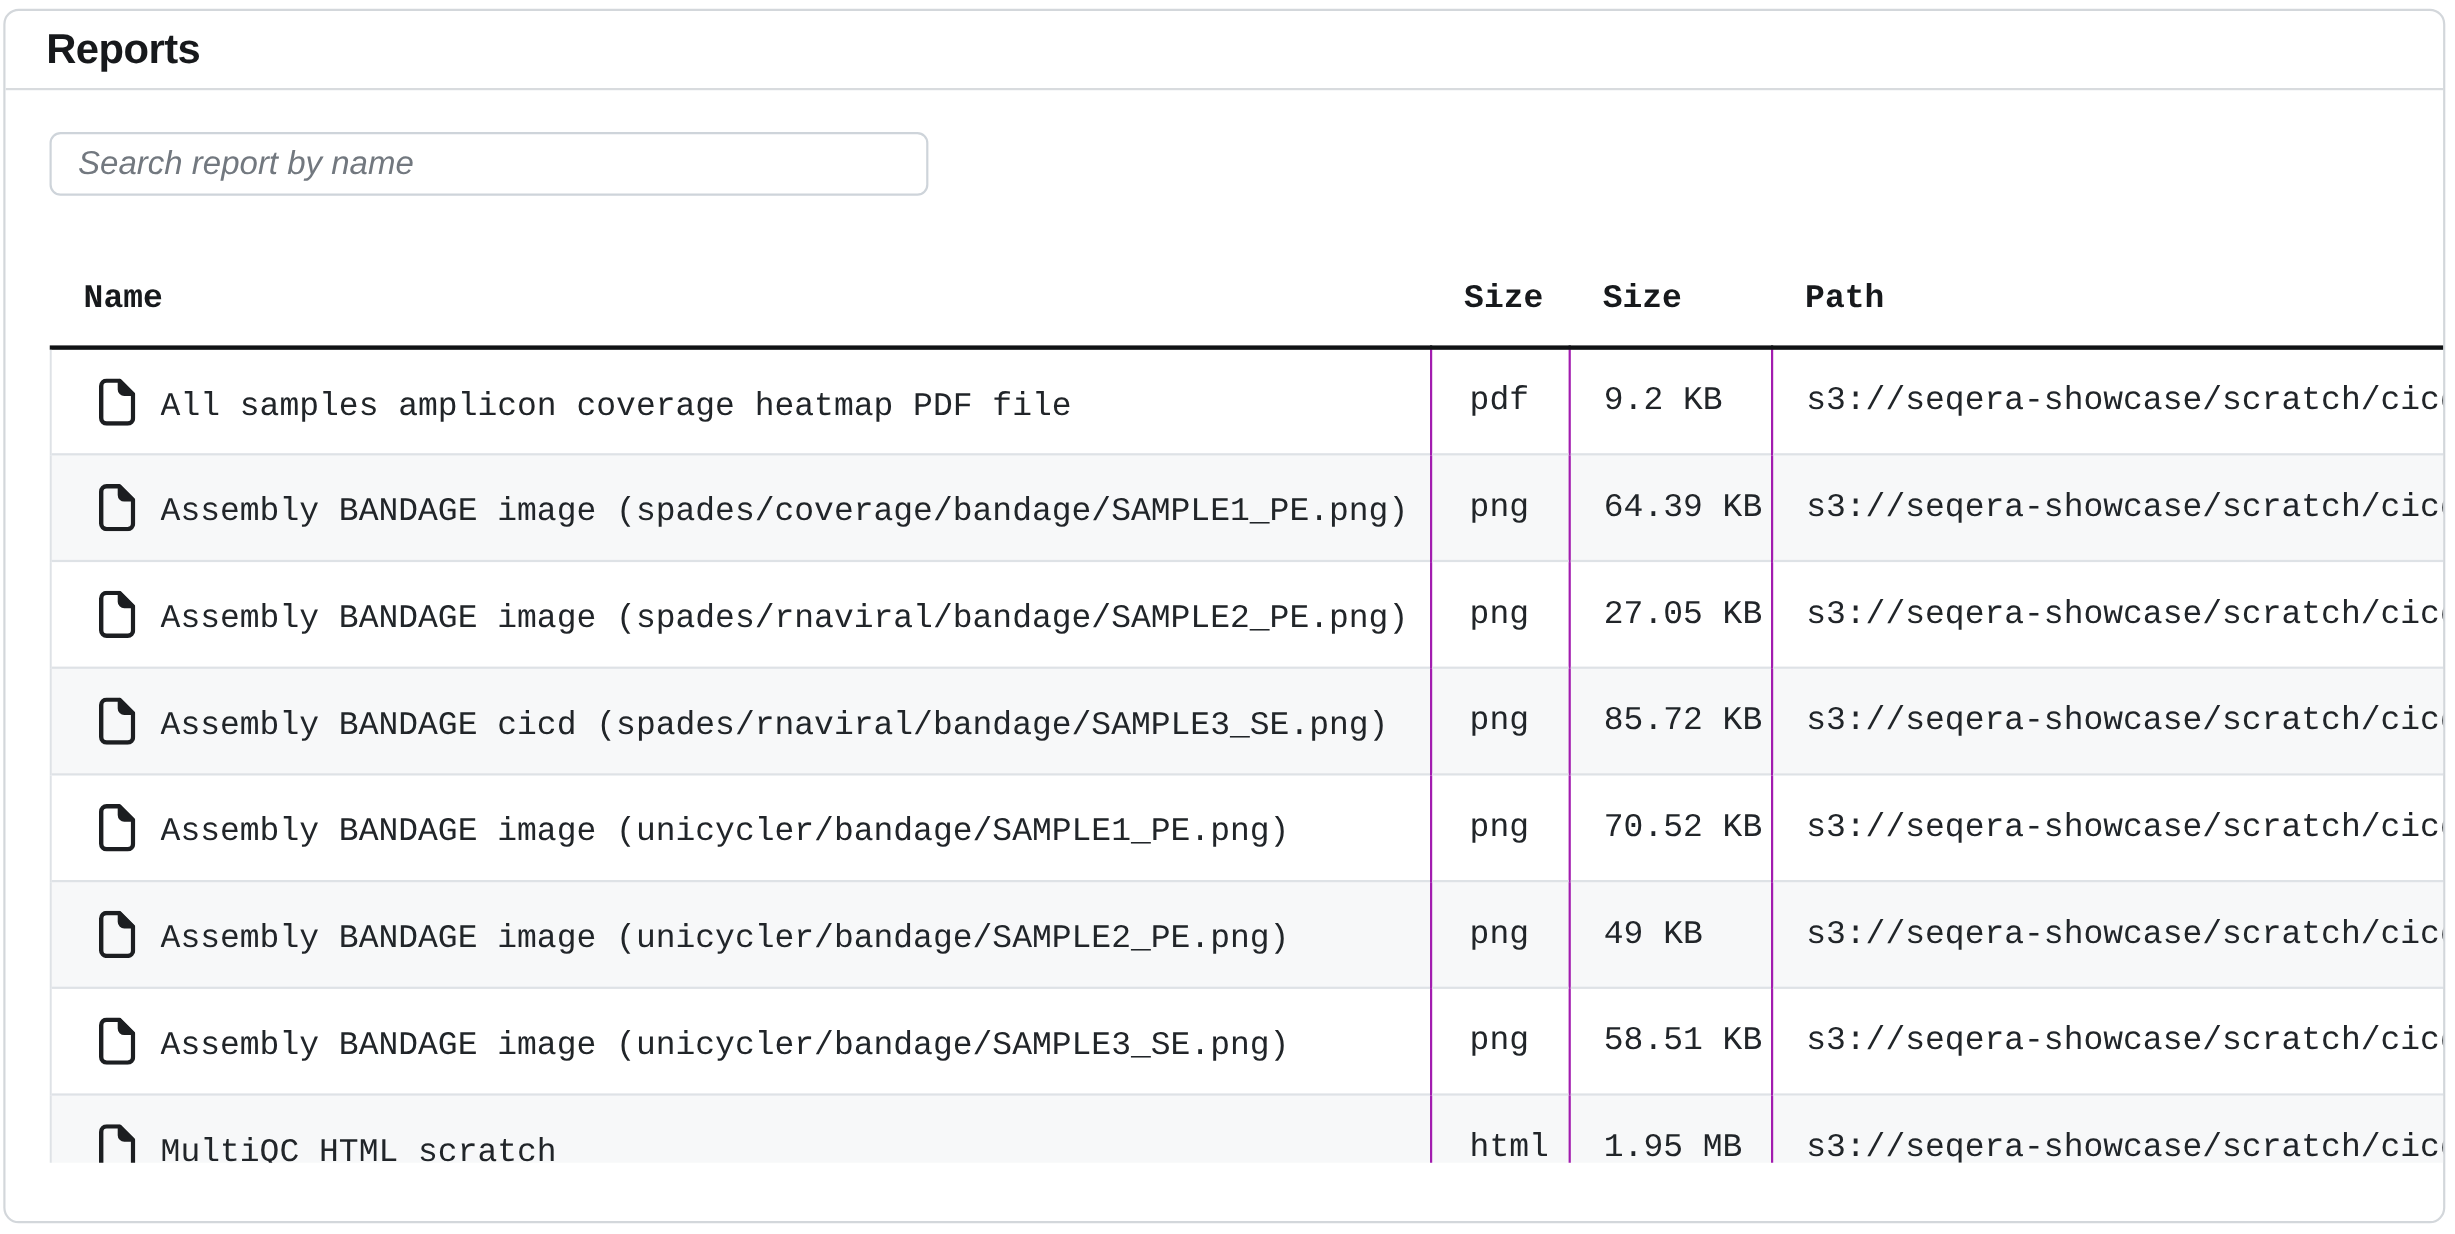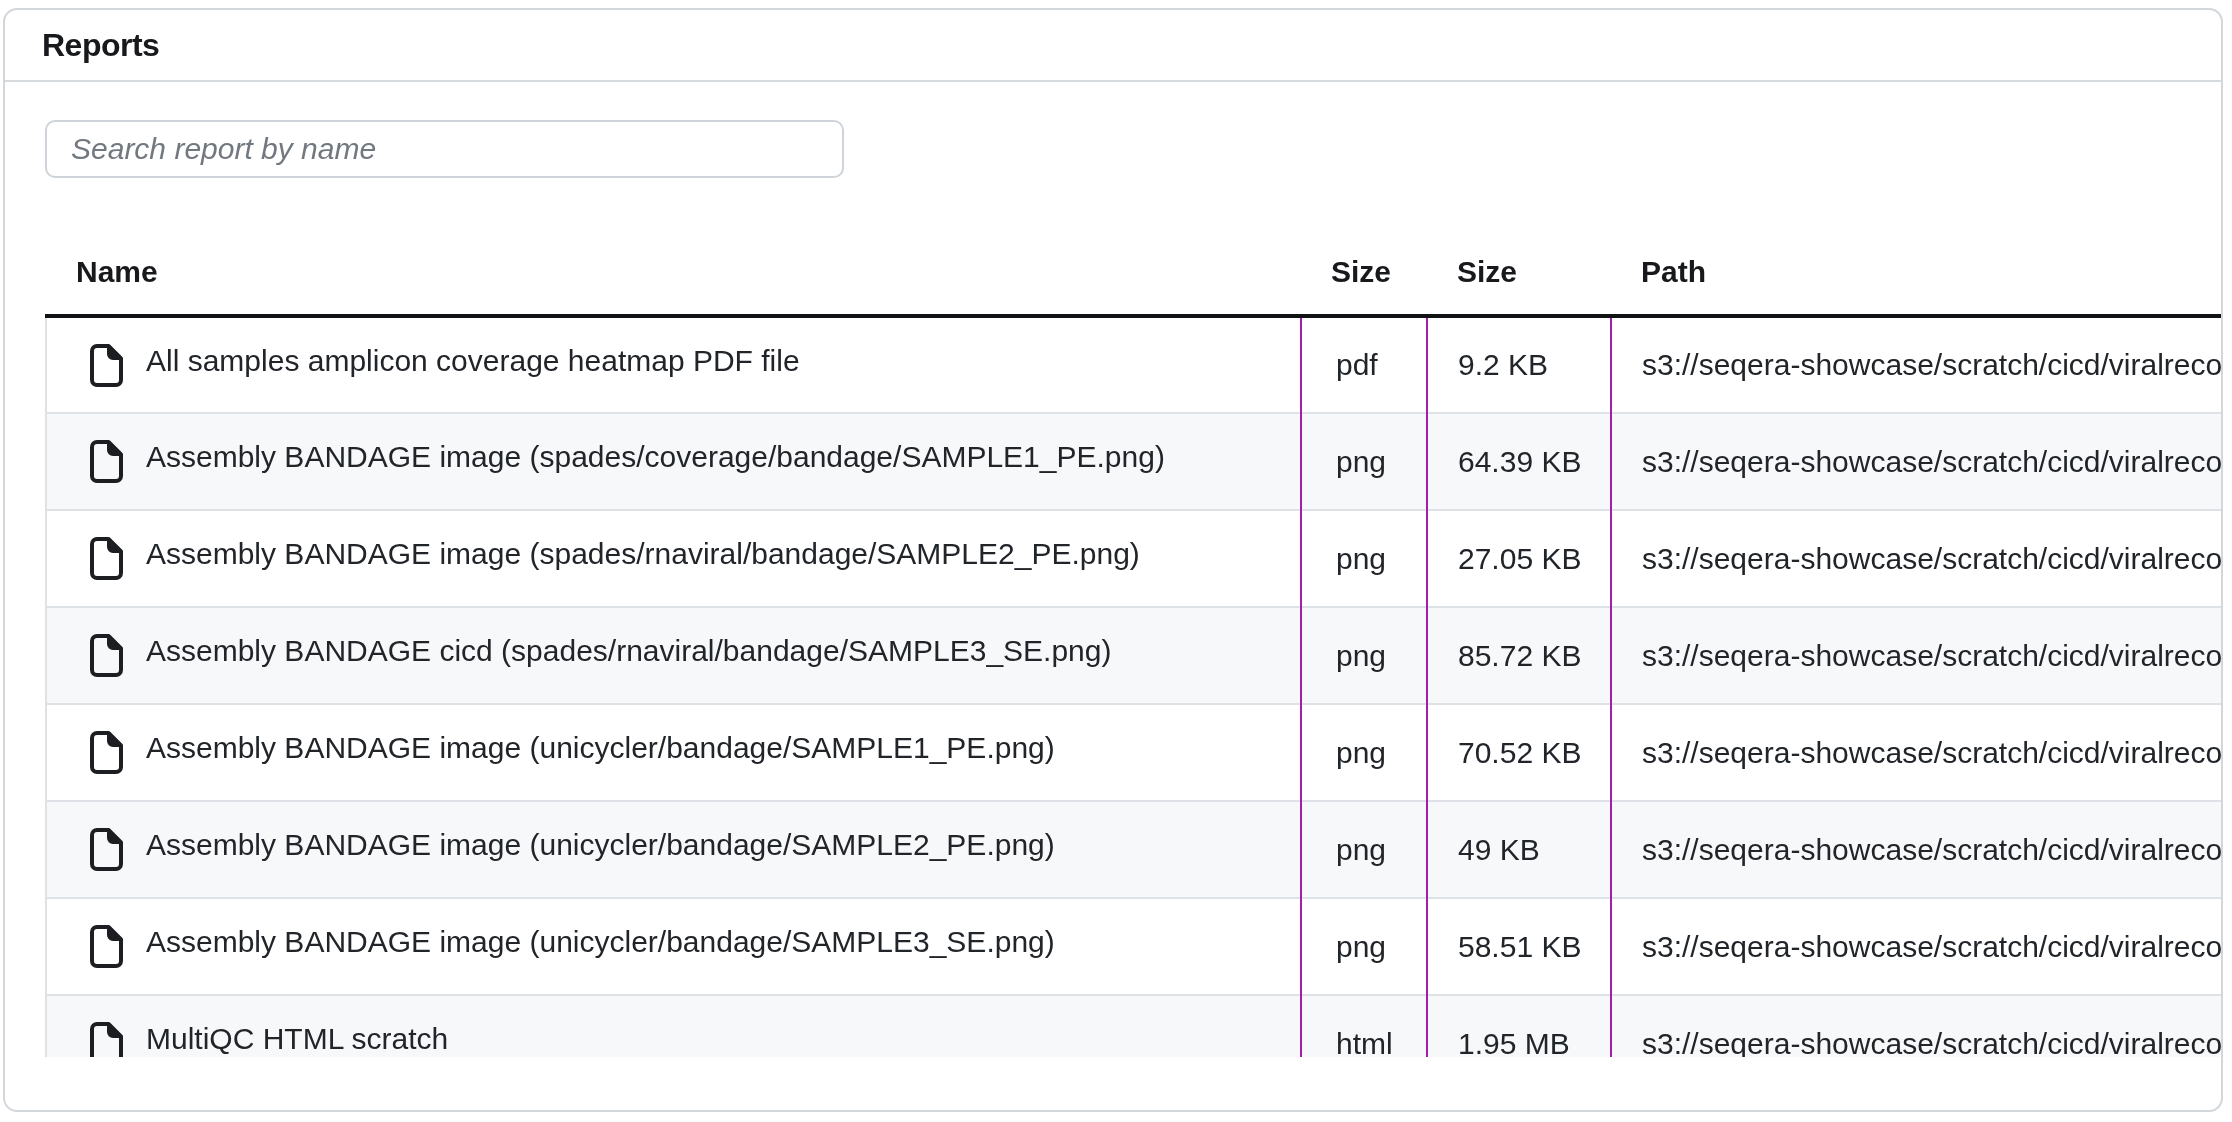--- a/index.html
+++ b/index.html
@@ -11,52 +11,52 @@
   .card{
     position:absolute;left:3px;top:8px;right:9px;bottom:10px;
     background:#fff;border:2px solid #d3d7db;border-radius:14px;
     overflow:hidden;box-sizing:border-box;
   }
   .card-header{
     height:70px;display:flex;align-items:center;
     padding:0 37px;border-bottom:2px solid #d8dbde;
   }
   .card-title{
-    margin:0;font-size:32px;font-weight:700;color:#17191c;letter-spacing:-.5px;
+    margin:0;font-size:38px;font-weight:700;color:#17191c;letter-spacing:-.5px;
   }
   .card-body{padding:38px 0 0 40px;}
   .search{
     display:block;width:799px;height:58px;box-sizing:border-box;
     border:2px solid #ced4da;border-radius:10px;
     padding:0 24px;font-size:30px;font-family:inherit;color:#212529;
     outline:none;background:#fff;
   }
   .search::placeholder{font-style:italic;color:#72787f;}
   .table-clip{
-    margin-top:52px;width:2183px;height:827px;overflow:hidden;
+    margin-top:52px;width:2183px;height:827px;overflow:hidden;font-family:Liberation Mono, monospace;
   }
   table{
     border-collapse:collapse;table-layout:fixed;width:2470px;
   }
   th{
     text-align:left;font-weight:700;font-size:30px;color:#17191c;
     height:84px;vertical-align:middle;padding:0 0 0 30px;
   }
   thead tr{border-bottom:4px solid #101214;}
   tbody tr{border-bottom:2px solid #dee2e6;}
   tbody tr:nth-child(even){background:#f7f8f9;}
   tbody td{
     height:97px;vertical-align:middle;font-size:30px;color:#212529;
     padding:0 0 0 30px;box-sizing:border-box;
   }
   tbody td.c-name{padding:0;border-left:2px solid #dee2e6;}
   tbody td.c-kind,tbody td.c-size,tbody td.c-path{border-left:2px solid #a21caf;}
   tbody td.c-kind{padding-left:34px;}
   td.c-path{white-space:nowrap;overflow:hidden;}
-  .name-cell{display:flex;align-items:flex-start;padding-left:43px;gap:23px;}
+  .name-cell{display:flex;align-items:flex-end;padding-left:43px;gap:23px;}
   .ficon{flex:0 0 auto;width:33px;height:43px;display:inline-block;color:#1c1e21;}
   .ficon svg{display:block;width:33px;height:43px;}
   .nm{white-space:nowrap;overflow:hidden;}
 </style>
 </head>
 <body>
 
 <div class="card">
   <div class="card-header">
     <h2 class="card-title">Reports</h2>

